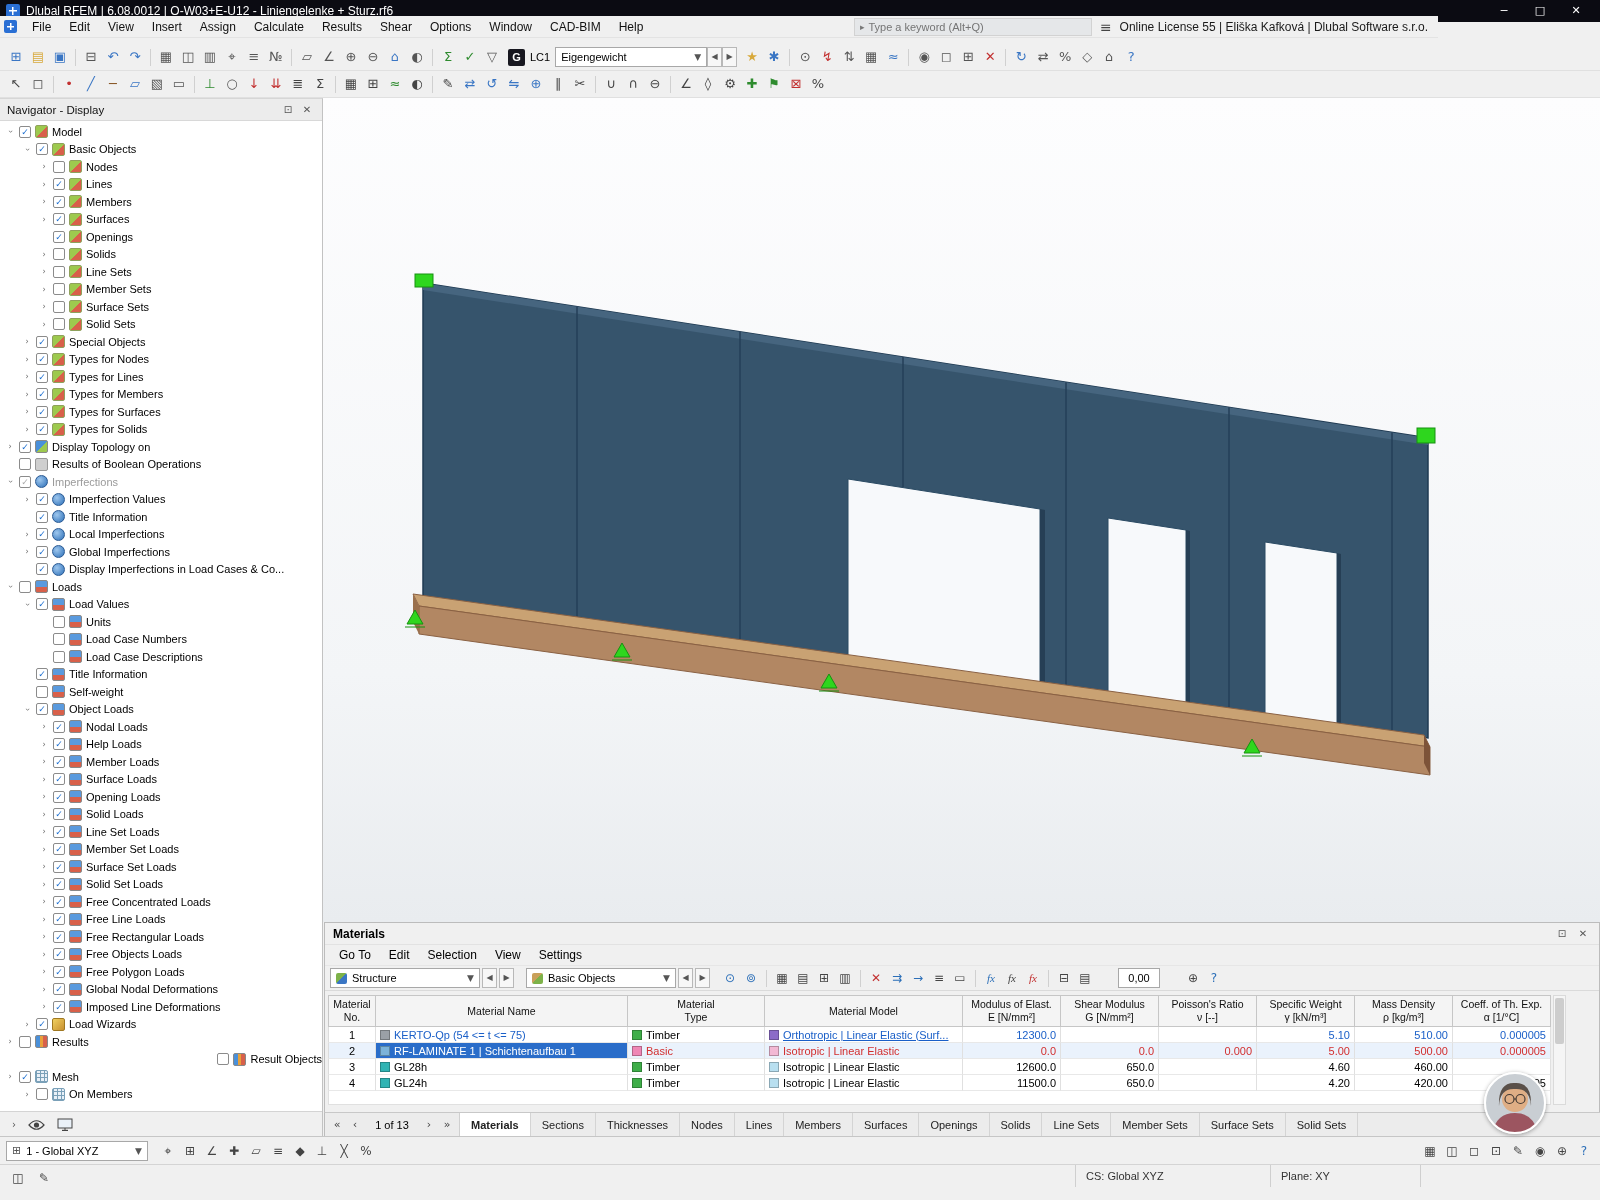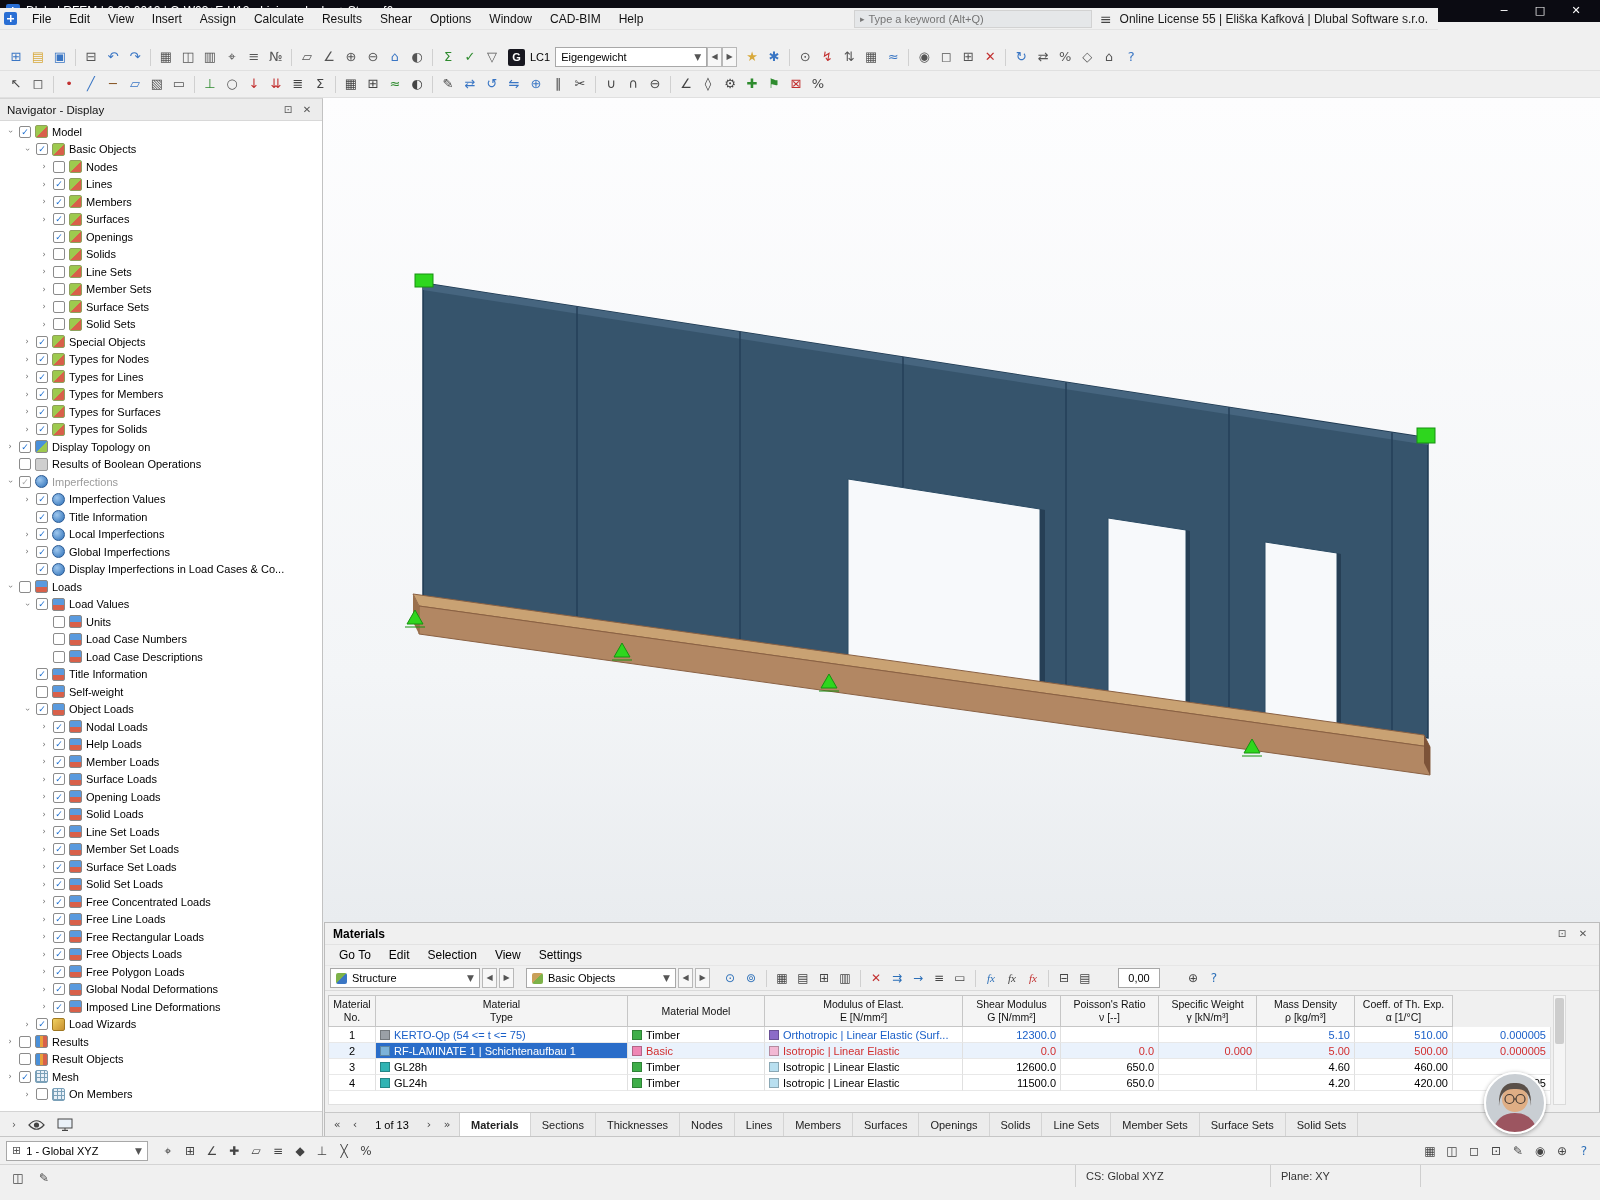--- a/index.html
+++ b/index.html
@@ -8,21 +8,21 @@
 
 
 .titlebar{position:absolute;left:0;top:0;width:1600px;height:22px;background:#0b0b12;color:#fff;display:flex;align-items:center;padding:0 6px;font-size:12px}
 .app-logo{width:14px;height:14px;background:#2a6fd4;border-radius:2px;margin-right:6px;flex:none;position:relative}
 .app-logo::after{content:"";position:absolute;inset:3px;background:linear-gradient(#fff,#fff) center/8px 1.5px no-repeat,linear-gradient(#fff,#fff) center/1.5px 8px no-repeat}
 .title-text{white-space:nowrap}
 .win-controls{margin-left:auto;display:flex}
 .winbtn{width:36px;height:22px;line-height:22px;text-align:center;font-size:11px;font-family:"DejaVu Sans",sans-serif}
 
 
-.menubar{position:absolute;left:0;top:8px;width:1438px;height:22px;background:#f0f0f0;border-bottom:1px solid #e3e3e3;display:flex;align-items:center;font-size:12px;padding:0 4px}
+.menubar{position:absolute;left:0;top:16px;width:1438px;height:22px;background:#f0f0f0;border-bottom:1px solid #e3e3e3;display:flex;align-items:center;font-size:12px;padding:0 4px}
 .menu-items{display:flex}
 .menu-item{padding:0 9px;line-height:22px;color:#111;white-space:nowrap}
 .searchbox{margin-left:auto;width:238px;height:18px;background:#e5e7e9;border:1px solid #d2d2d2;display:flex;align-items:center;padding:0 5px;flex:none}
 .search-arrow{font-size:9px;color:#777;margin-right:4px;font-family:"DejaVu Sans",sans-serif}
 .searchbox input{border:none;background:transparent;outline:none;font-size:11px;width:100%;color:#555;font-family:"Liberation Sans",sans-serif}
 .hamb{margin:0 8px;font-size:14px;color:#444;font-family:"DejaVu Sans",sans-serif}
 .license{font-size:12px;color:#1a1a1a;margin-right:6px;white-space:nowrap}
 
 
 .toolbar{position:absolute;left:0;width:1600px;height:27px;background:#f0f0f0;border-bottom:1px solid #e0e0e0;display:flex;align-items:center;padding:0 5px}
@@ -582,21 +582,21 @@
         <span class="tcheck">✓</span>
         <span class="ticon ic-wiz"></span>
         <span class="tlabel">Load Wizards</span>
       </div>
       <div class="trow" style="padding-left: 4px;">
         <span class="tarrow">›</span>
         <span class="tcheck"></span>
         <span class="ticon ic-res"></span>
         <span class="tlabel">Results</span>
       </div>
-      <div class="trow" style="padding-left: 4px;">
+      <div class="trow" style="padding-left: 4px; justify-content: flex-end;">
         <span class="tarrow"></span>
         <span class="tcheck"></span>
         <span class="ticon ic-res"></span>
         <span class="tlabel">Result Objects</span>
       </div>
       <div class="trow" style="padding-left: 4px;">
         <span class="tarrow">›</span>
         <span class="tcheck">✓</span>
         <span class="ticon ic-msh"></span>
         <span class="tlabel">Mesh</span>
@@ -730,20 +730,23 @@
         <span class="mtbi" style="color: rgb(44, 111, 184);">?</span>
       </span>
   </div>
   <div class="mtable">
     <div class="grid10">
         <div class="mth">
           <div>Material</div>
           <div>No.</div>
         </div>
         <div class="mth">
+          <div>Material Name</div>
+        </div>
+        <div class="mth">
           <div>Material</div>
           <div>Type</div>
         </div>
         <div class="mth">
           <div>Material Model</div>
         </div>
         <div class="mth">
           <div>Modulus of Elast.</div>
           <div>E [N/mm²]</div>
         </div>
@@ -774,21 +777,21 @@
           <div class="mtd">
             <span class="msq" style="background: rgb(154, 160, 166);"></span>
             <span style="color: rgb(26, 95, 200);">KERTO-Qp (54 &lt;= t &lt;= 75)</span>
           </div>
           <div class="mtd">
             <span class="msq" style="background: rgb(63, 174, 73);"></span>
             <span style="color: rgb(0, 0, 0);">Timber</span>
           </div>
           <div class="mtd">
             <span class="msq" style="background: rgb(140, 107, 200);"></span>
-            <span style="color: rgb(26, 95, 200);">Orthotropic | Linear Elastic (Surf...</span>
+            <span style="color: rgb(26, 95, 200); text-decoration: underline;">Orthotropic | Linear Elastic (Surf...</span>
           </div>
           <div class="mtd num" style="color: rgb(26, 95, 200);">12300.0</div>
           <div class="mtd num" style="color: rgb(26, 95, 200);"></div>
           <div class="mtd num" style="color: rgb(26, 95, 200);"></div>
           <div class="mtd num" style="color: rgb(26, 95, 200);">5.10</div>
           <div class="mtd num" style="color: rgb(26, 95, 200);">510.00</div>
           <div class="mtd num" style="color: rgb(26, 95, 200);">0.000005</div>
         </div>
         <div class="mtr grid10 sel">
           <div class="mtd center">2</div>

